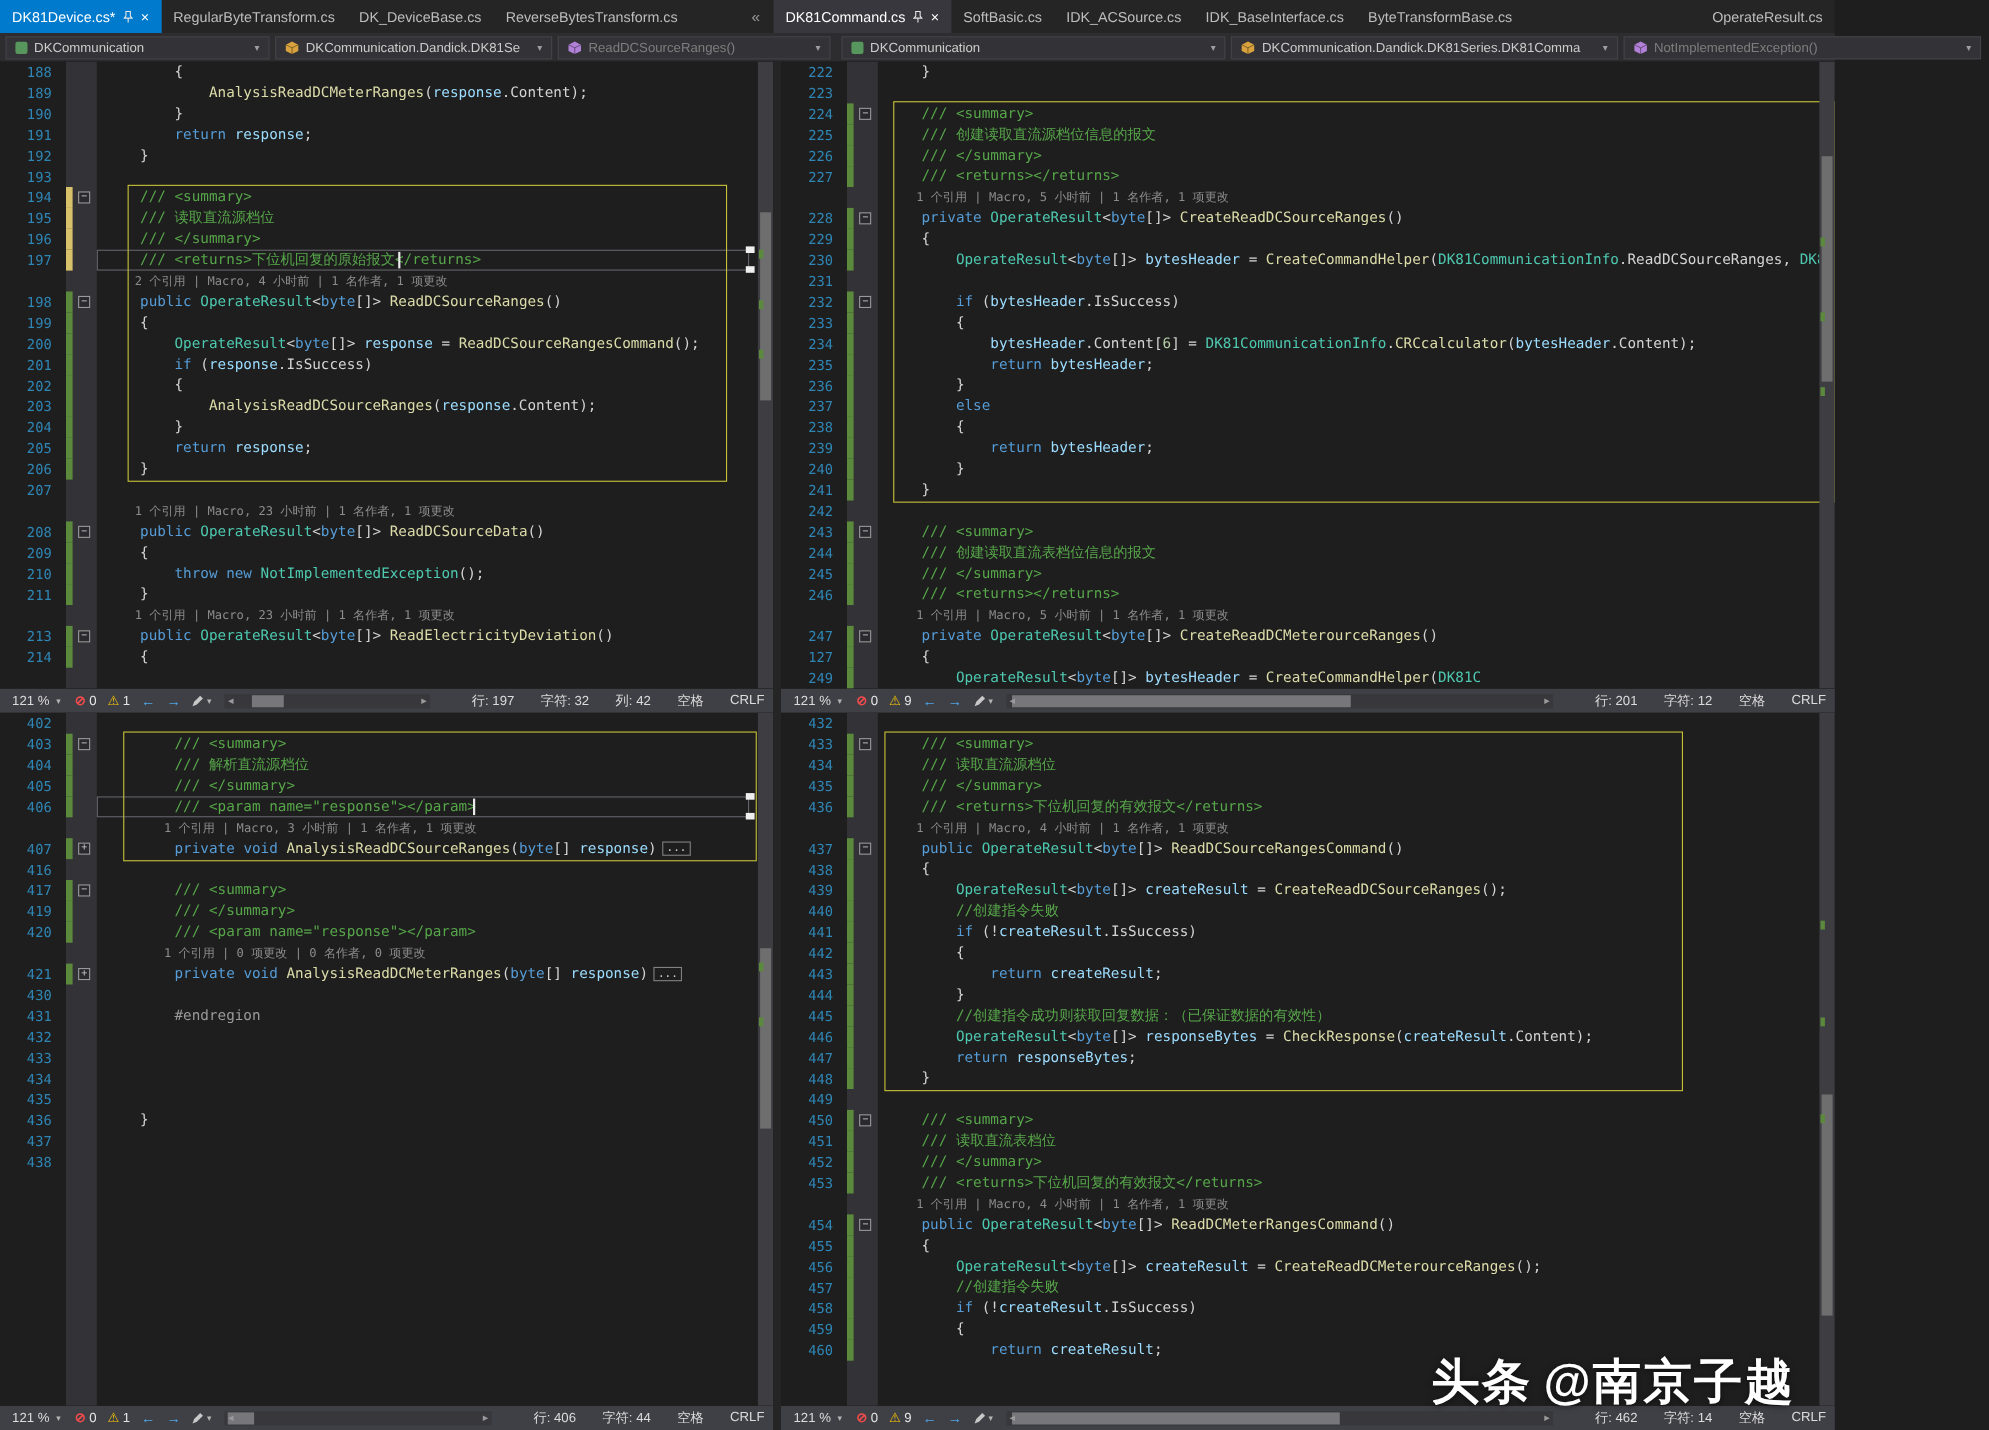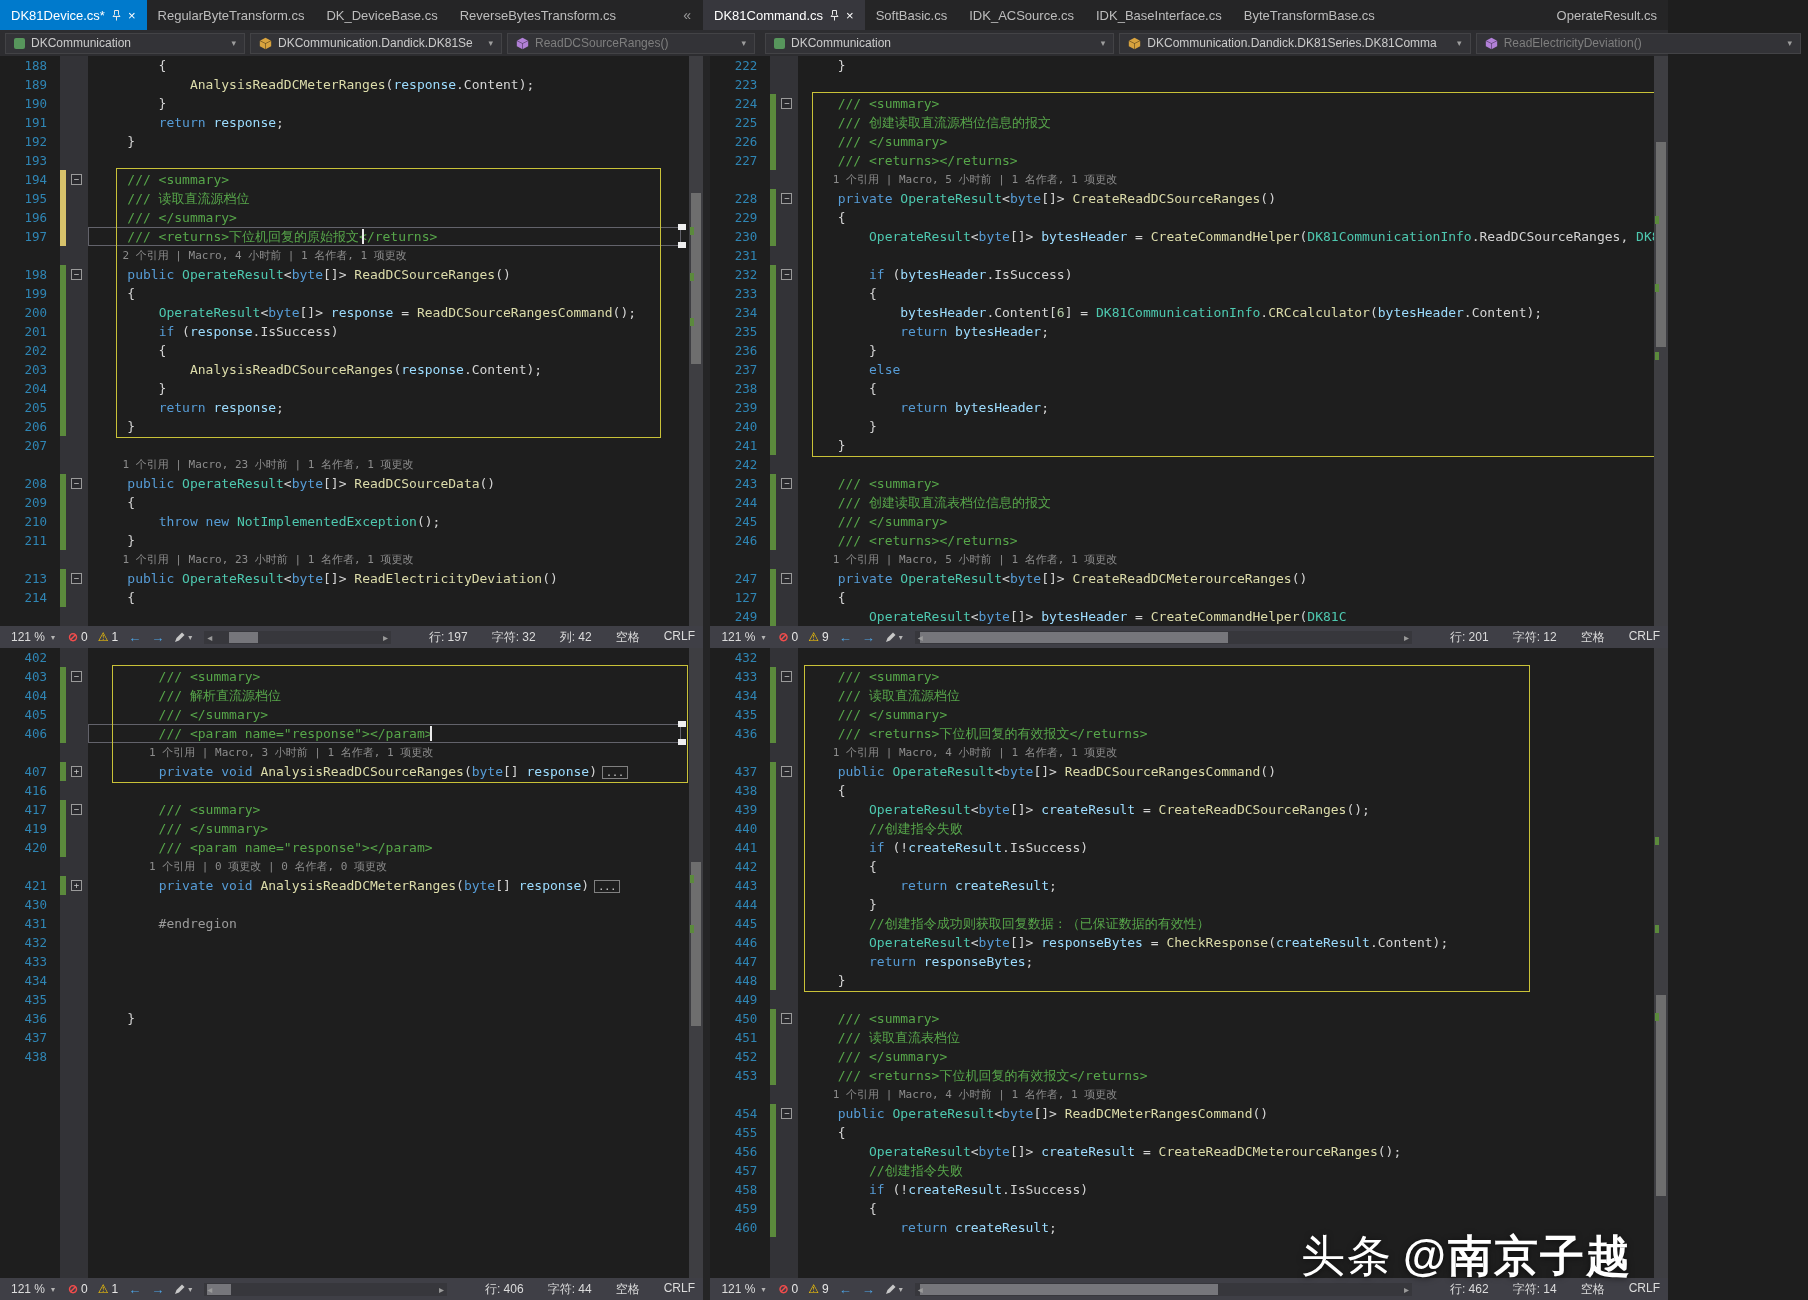--- a/index.html
+++ b/index.html
@@ -77,21 +77,21 @@
   .pen{display:flex;align-items:center;gap:3px;padding:0 4px}
   .htrack{flex:1;height:13px;background:#37373C;position:relative;margin:0 6px;display:flex;align-items:center;justify-content:space-between;padding:0 3px}
   .harrow{color:#9A9A9A;font-size:10px;line-height:13px;z-index:2}
   .hthumb{position:absolute;top:1px;bottom:1px;background:#76767B}
   .sinfo{display:flex;margin-left:6px;margin-right:4px}
   .sinfo span{margin-left:24px;white-space:nowrap}
 
   
   .watermark{position:absolute;right:36px;bottom:14px;z-index:50;color:#FFFFFF;font-weight:bold;
     font-size:44px;letter-spacing:2px;text-shadow:0 1px 6px rgba(0,0,0,.55);white-space:nowrap}
-  .wm-brand{font-weight:400;margin-right:10px}
+  .wm-brand{font-weight:700;margin-right:10px}
 </style>
 </head>
 <body>
 
 <div class="ide">
 
   <div class="tabrow">
     <div class="tabwell lft">
         <div class="tab active">
           <span class="tlabel">DK81Device.cs*</span>
@@ -191,21 +191,21 @@
         <span class="ntext">DKCommunication.Dandick.DK81Series.DK81Comma</span>
         <span class="chev">▾</span>
       </div>
       <div class="combo rc3 dim">
         <span class="nicon">
           <svg width="13" height="13" viewBox="0 0 16 16">
               <path d="M8 1 15 4.5v7L8 15 1 11.5v-7z" fill="#B180D7"></path>
               <path d="M1 4.5 8 8l7-3.5M8 8v7" stroke="rgba(0,0,0,.45)" fill="none"></path>
             </svg>
         </span>
-        <span class="ntext">ReadElectricityDeviation()</span>
+        <span class="ntext">NotImplementedException()</span>
         <span class="chev">▾</span>
       </div>
     </div>
   </div>
 
   <div class="groups">
     <div class="colgrp lft">
       <div class="pane top">
         <div class="gutterbg"></div>
       <div class="rows">

